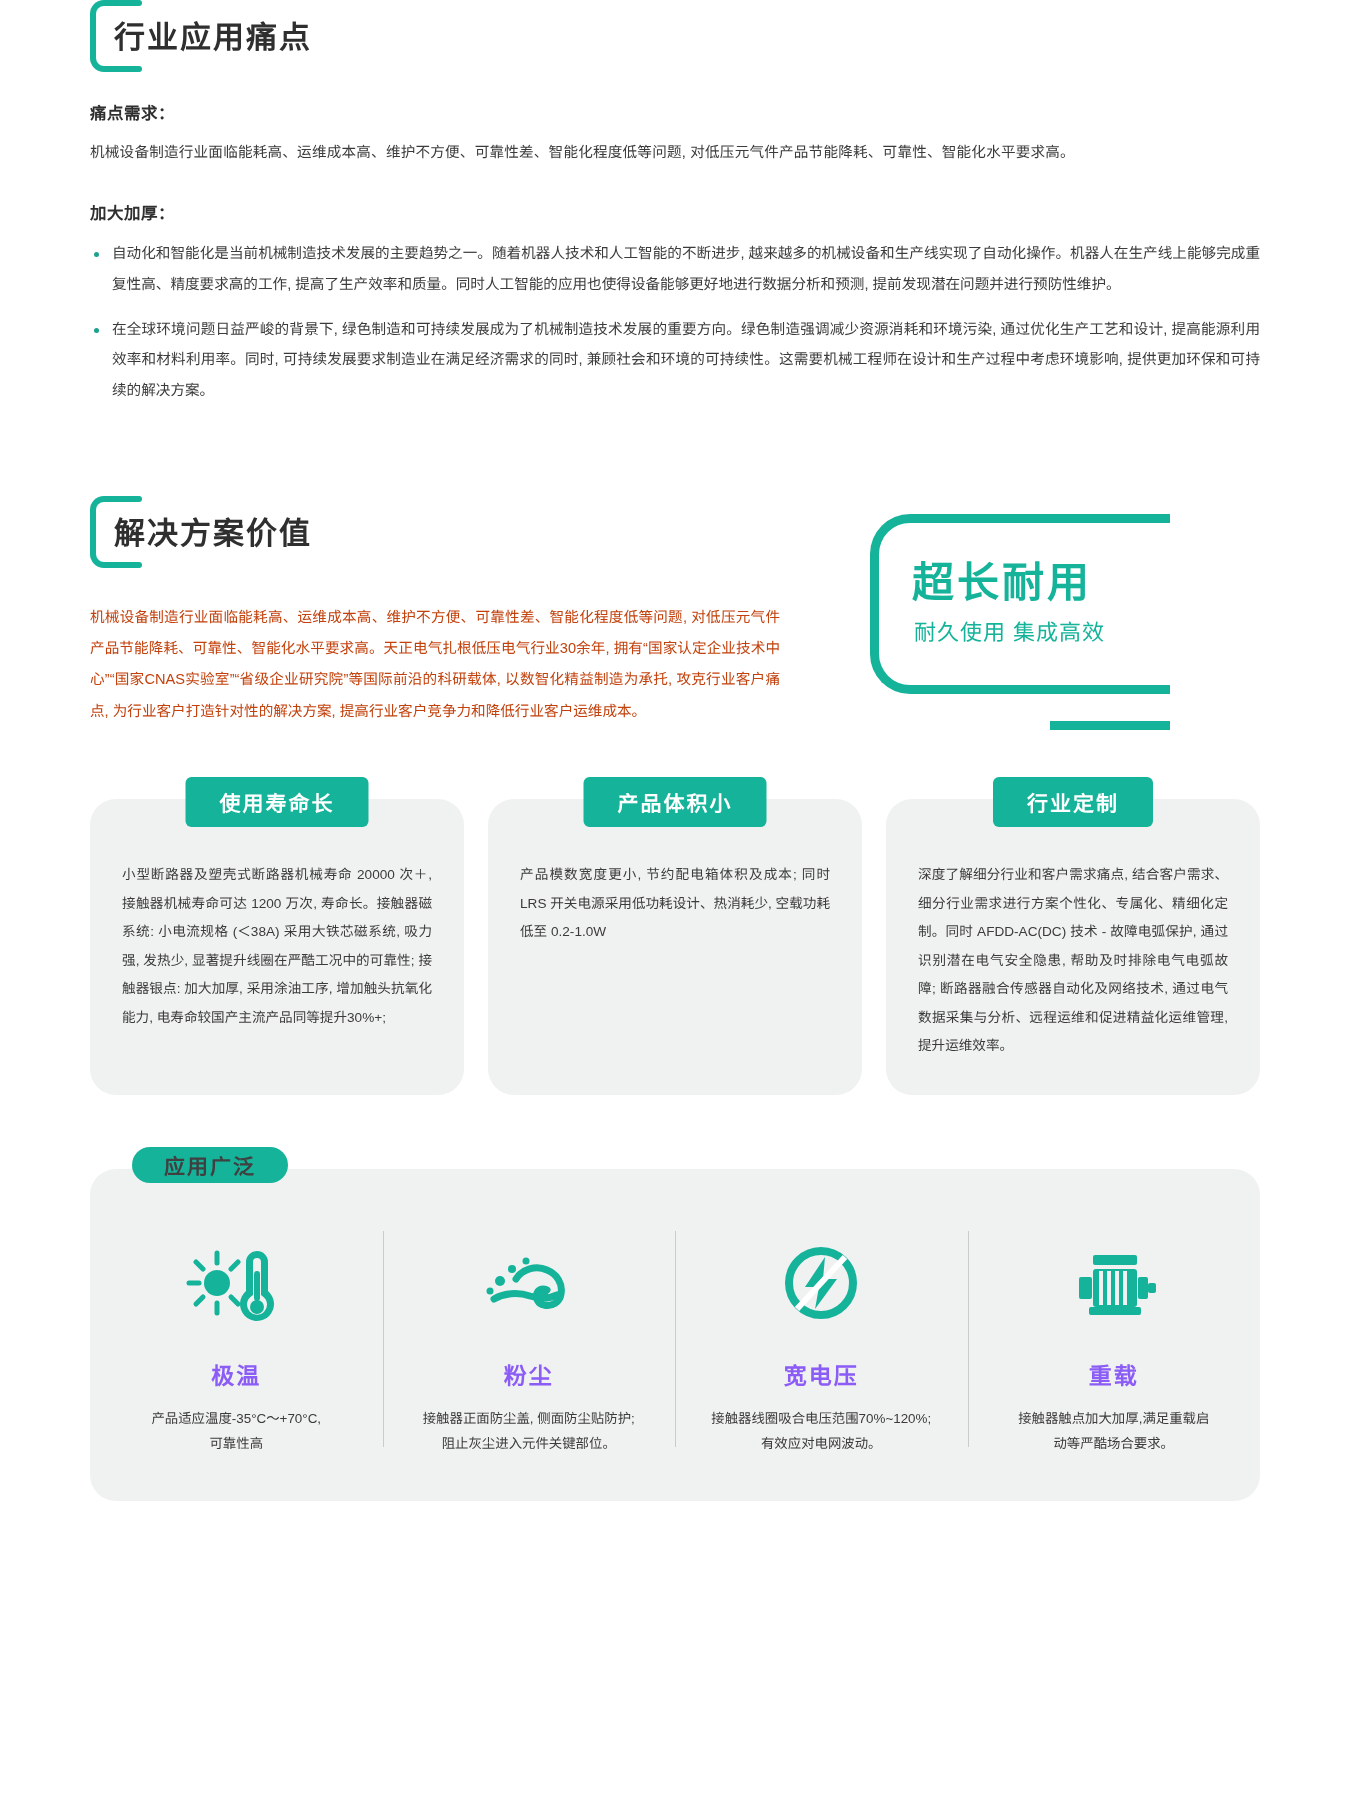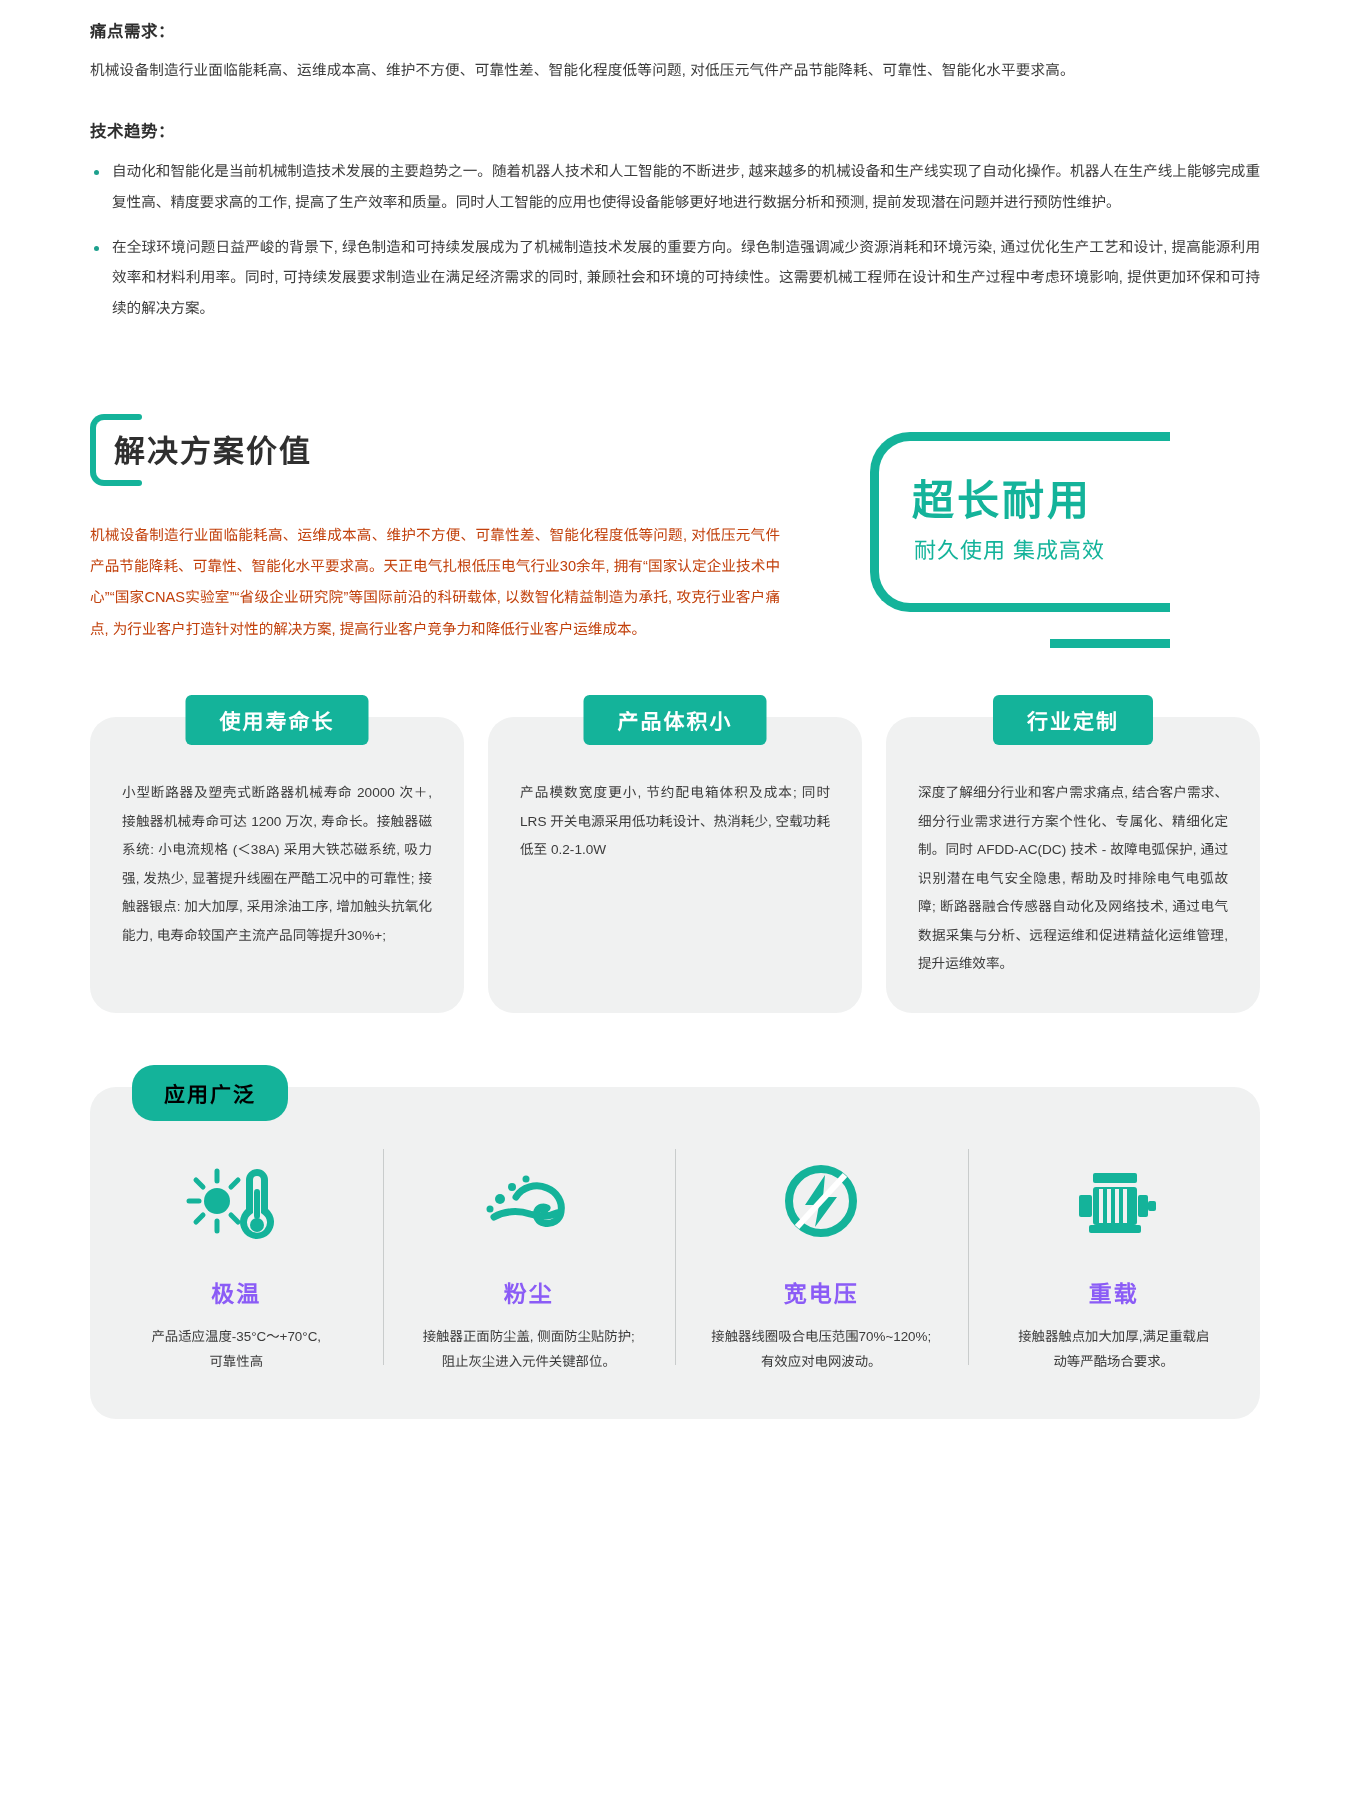--- a/index.html
+++ b/index.html
@@ -220,25 +220,25 @@
     margin: 74px 90px 60px 90px;
     background: #f0f1f1;
     border-radius: 26px;
     padding: 54px 0 44px 0;
   }
   .wide-tag {
     position: absolute;
     left: 42px;
     top: -22px;
     background: #14b39a;
-    color: #000000;
+    color: #404040;
     font-size: 21px;
     font-weight: bold;
     letter-spacing: 2px;
-    padding: 13px 32px;
+    padding: 3px 32px;
     border-radius: 22px;
     white-space: nowrap;
   }
   .wide-grid {
     display: flex;
     align-items: stretch;
   }
   .wide-col {
     flex: 1;
     text-align: center;
@@ -272,26 +272,30 @@
     font-size: 13.4px;
     line-height: 1.85;
     color: #3b3b3b;
   }
 </style>
 </head>
 <body>
 
 <div class="page">
 
+  <div class="section-head">
+    <span class="bracket"></span>
+    <span class="section-title">行业应用痛点</span>
+  </div>
 
   <div class="block">
     <div class="sub-title">痛点需求：</div>
     <div class="para">机械设备制造行业面临能耗高、运维成本高、维护不方便、可靠性差、智能化程度低等问题, 对低压元气件产品节能降耗、可靠性、智能化水平要求高。</div>
 
-    <div class="sub-title" style="margin-top:34px;">技术趋势：</div>
+    <div class="sub-title" style="margin-top:34px;">加大加厚：</div>
     <ul class="bullets">
       <li>自动化和智能化是当前机械制造技术发展的主要趋势之一。随着机器人技术和人工智能的不断进步, 越来越多的机械设备和生产线实现了自动化操作。机器人在生产线上能够完成重复性高、精度要求高的工作, 提高了生产效率和质量。同时人工智能的应用也使得设备能够更好地进行数据分析和预测, 提前发现潜在问题并进行预防性维护。</li>
       <li>在全球环境问题日益严峻的背景下, 绿色制造和可持续发展成为了机械制造技术发展的重要方向。绿色制造强调减少资源消耗和环境污染, 通过优化生产工艺和设计, 提高能源利用效率和材料利用率。同时, 可持续发展要求制造业在满足经济需求的同时, 兼顾社会和环境的可持续性。这需要机械工程师在设计和生产过程中考虑环境影响, 提供更加环保和可持续的解决方案。</li>
     </ul>
   </div>
 
   <div class="sol-wrap">
     <div class="section-head">
       <span class="bracket"></span>
       <span class="section-title">解决方案价值</span>

